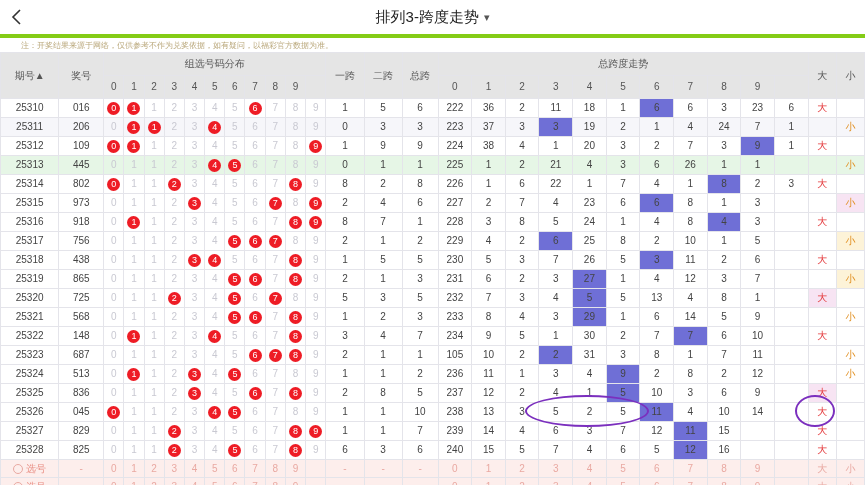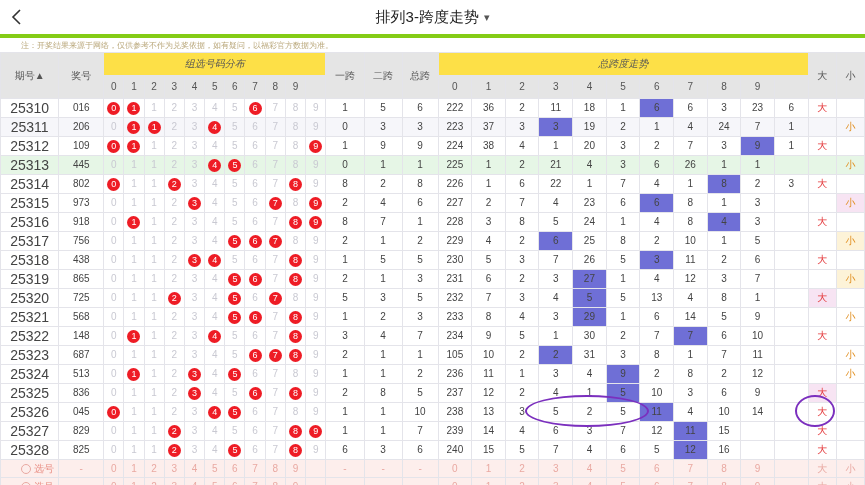--- a/index.html
+++ b/index.html
@@ -26,48 +26,48 @@
   }
   
   table{border-collapse:collapse;table-layout:fixed;}
   .grid{width:865px;font-size:10px;}
   .grid td,.grid th{
     border:1px solid #e4e4ea;text-align:center;vertical-align:middle;
     padding:0;height:18px;line-height:18px;font-weight:normal;color:#444;
     overflow:hidden;white-space:nowrap;
   }
   .hdr td{background:#e5e5e5;color:#555;font-size:10px;height:22px;line-height:22px;}
-  .hdr .grp{background:#fde047;font-style:italic;}
+  .hdr .grp{background:#e5e5e5;}
   .col-issue{width:52px;}
   .col-num{width:40px;}
   .col-d{width:18px;}
   .col-k{width:34px;}
   .col-sum{width:32px;}
   .col-s{width:30px;}
   .col-big{width:25px;}
-  .issue{color:#4a4a6a;font-size:14px;}
+  .issue{color:#4a4a6a;font-size:10px;}
   .numcell{font-size:10px;color:#333;}
   
   .mk{
     display:inline-block;width:13px;height:13px;line-height:13px;border-radius:50%;
     background:#ee1c25;color:#fff;font-size:9px;
   }
   .dim{color:#c9c9d2;}
   
   .bar{background:#6f6fd6;color:#fff;}
   .row-alt{background:#f6f6fa;}
   .row-green td{background:#e6f6e6;}
   .bigsmall{font-size:10px;}
   .c-big{color:#e4393c;}
   .c-small{color:#e08c1a;}
   .bg-pink{background:#f7e4f3;}
   .bg-yellow{background:#fdf3d8;}
   
   .selrow td{background:#fdeeec;color:#e9a9a2;height:17px;line-height:17px;}
-  .selrow .seltitle{color:#e98d83;text-align:left;padding-left:20px;}
+  .selrow .seltitle{color:#e98d83;text-align:left;padding-left:12px;}
   .selcircle{
     display:inline-block;width:8px;height:8px;border-radius:50%;
     border:1px solid #e9a9a2;margin-right:3px;vertical-align:middle;
   }
   
   .ov{position:absolute;pointer-events:none;}
   .ell{border:2px solid #7b2fbe;border-radius:50%;}
   .redbox{background:#ee1c25;color:#fff;}
 </style>
 </head>

